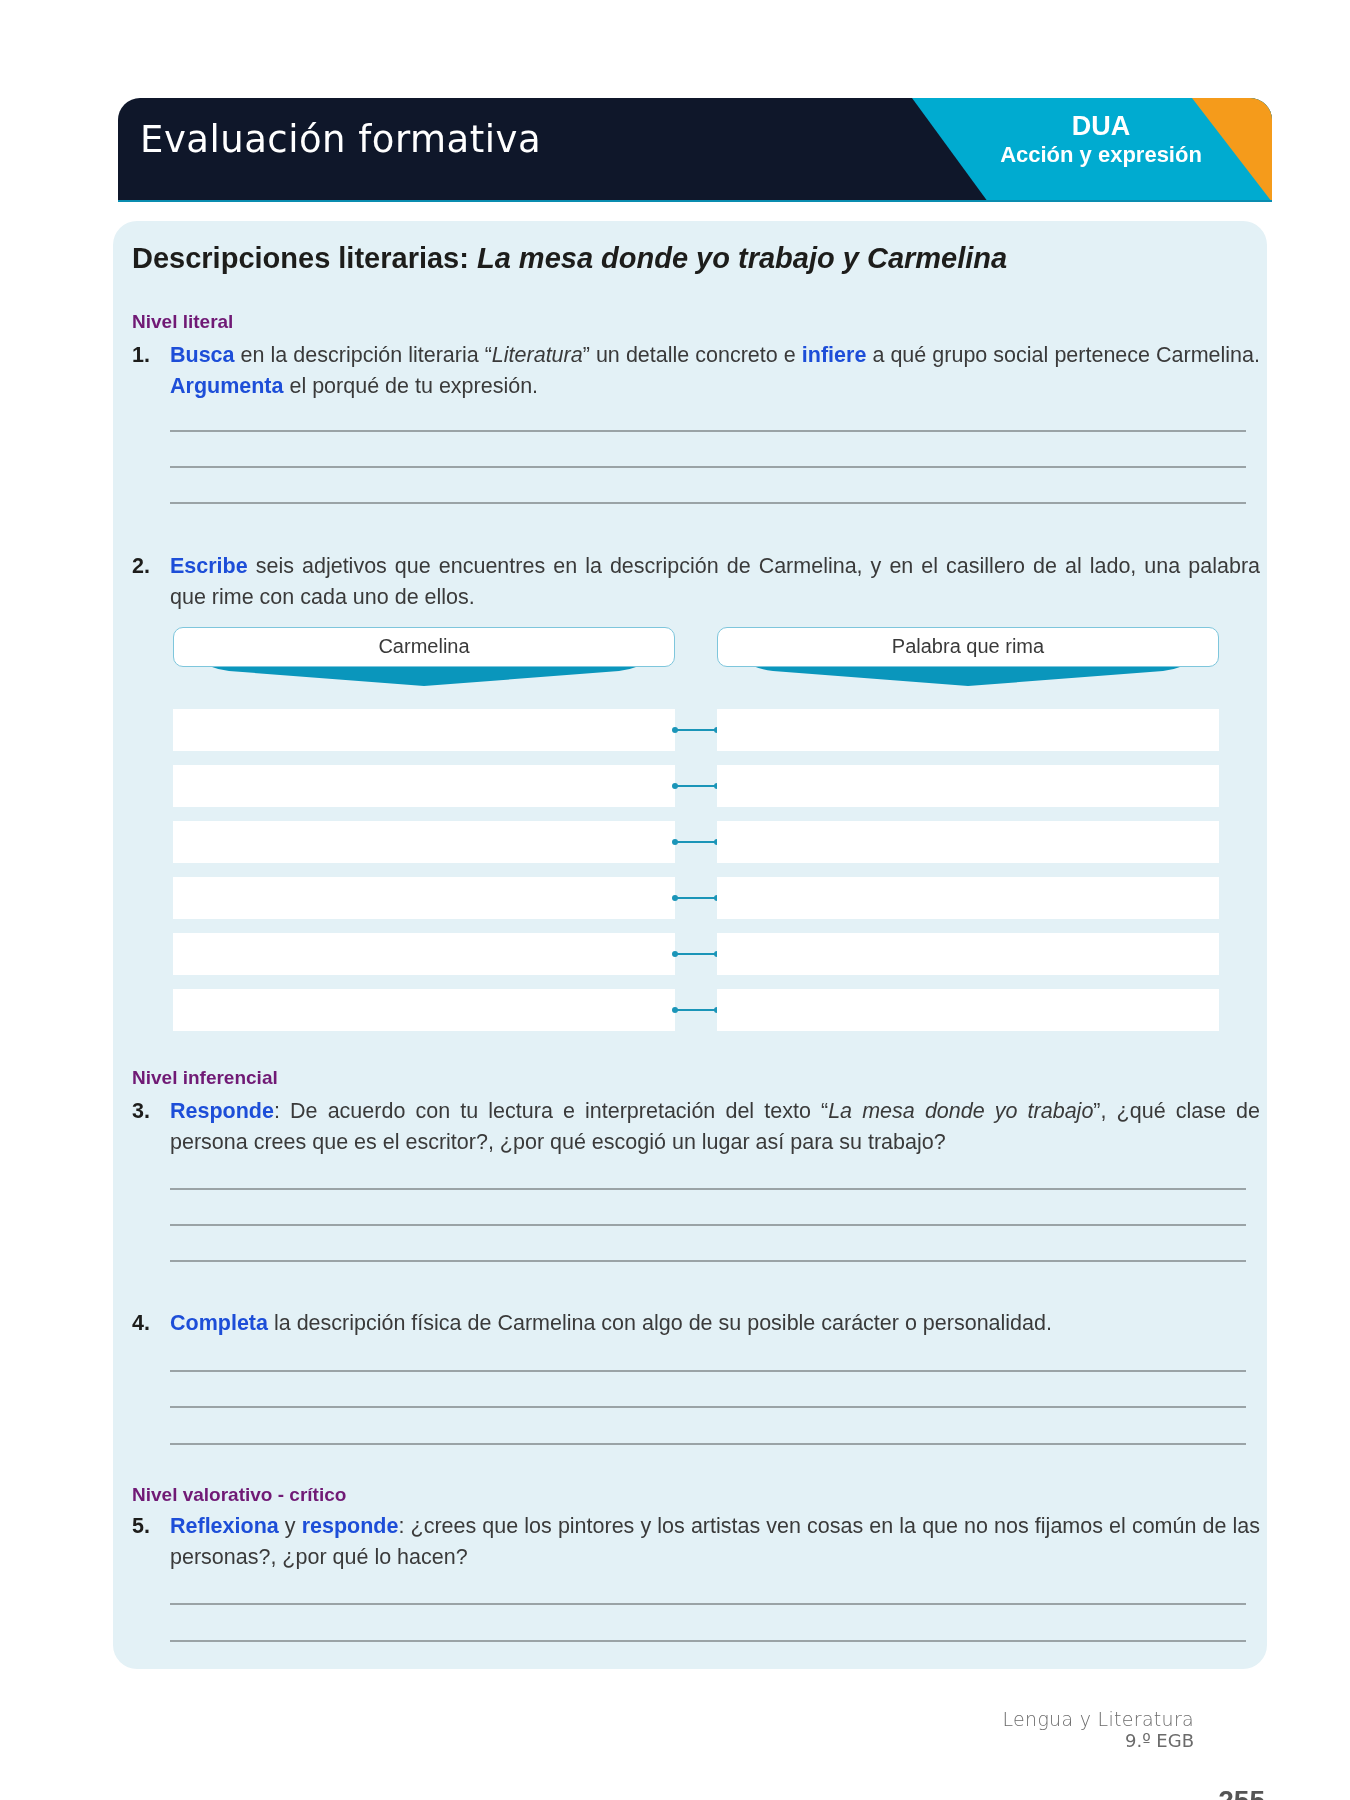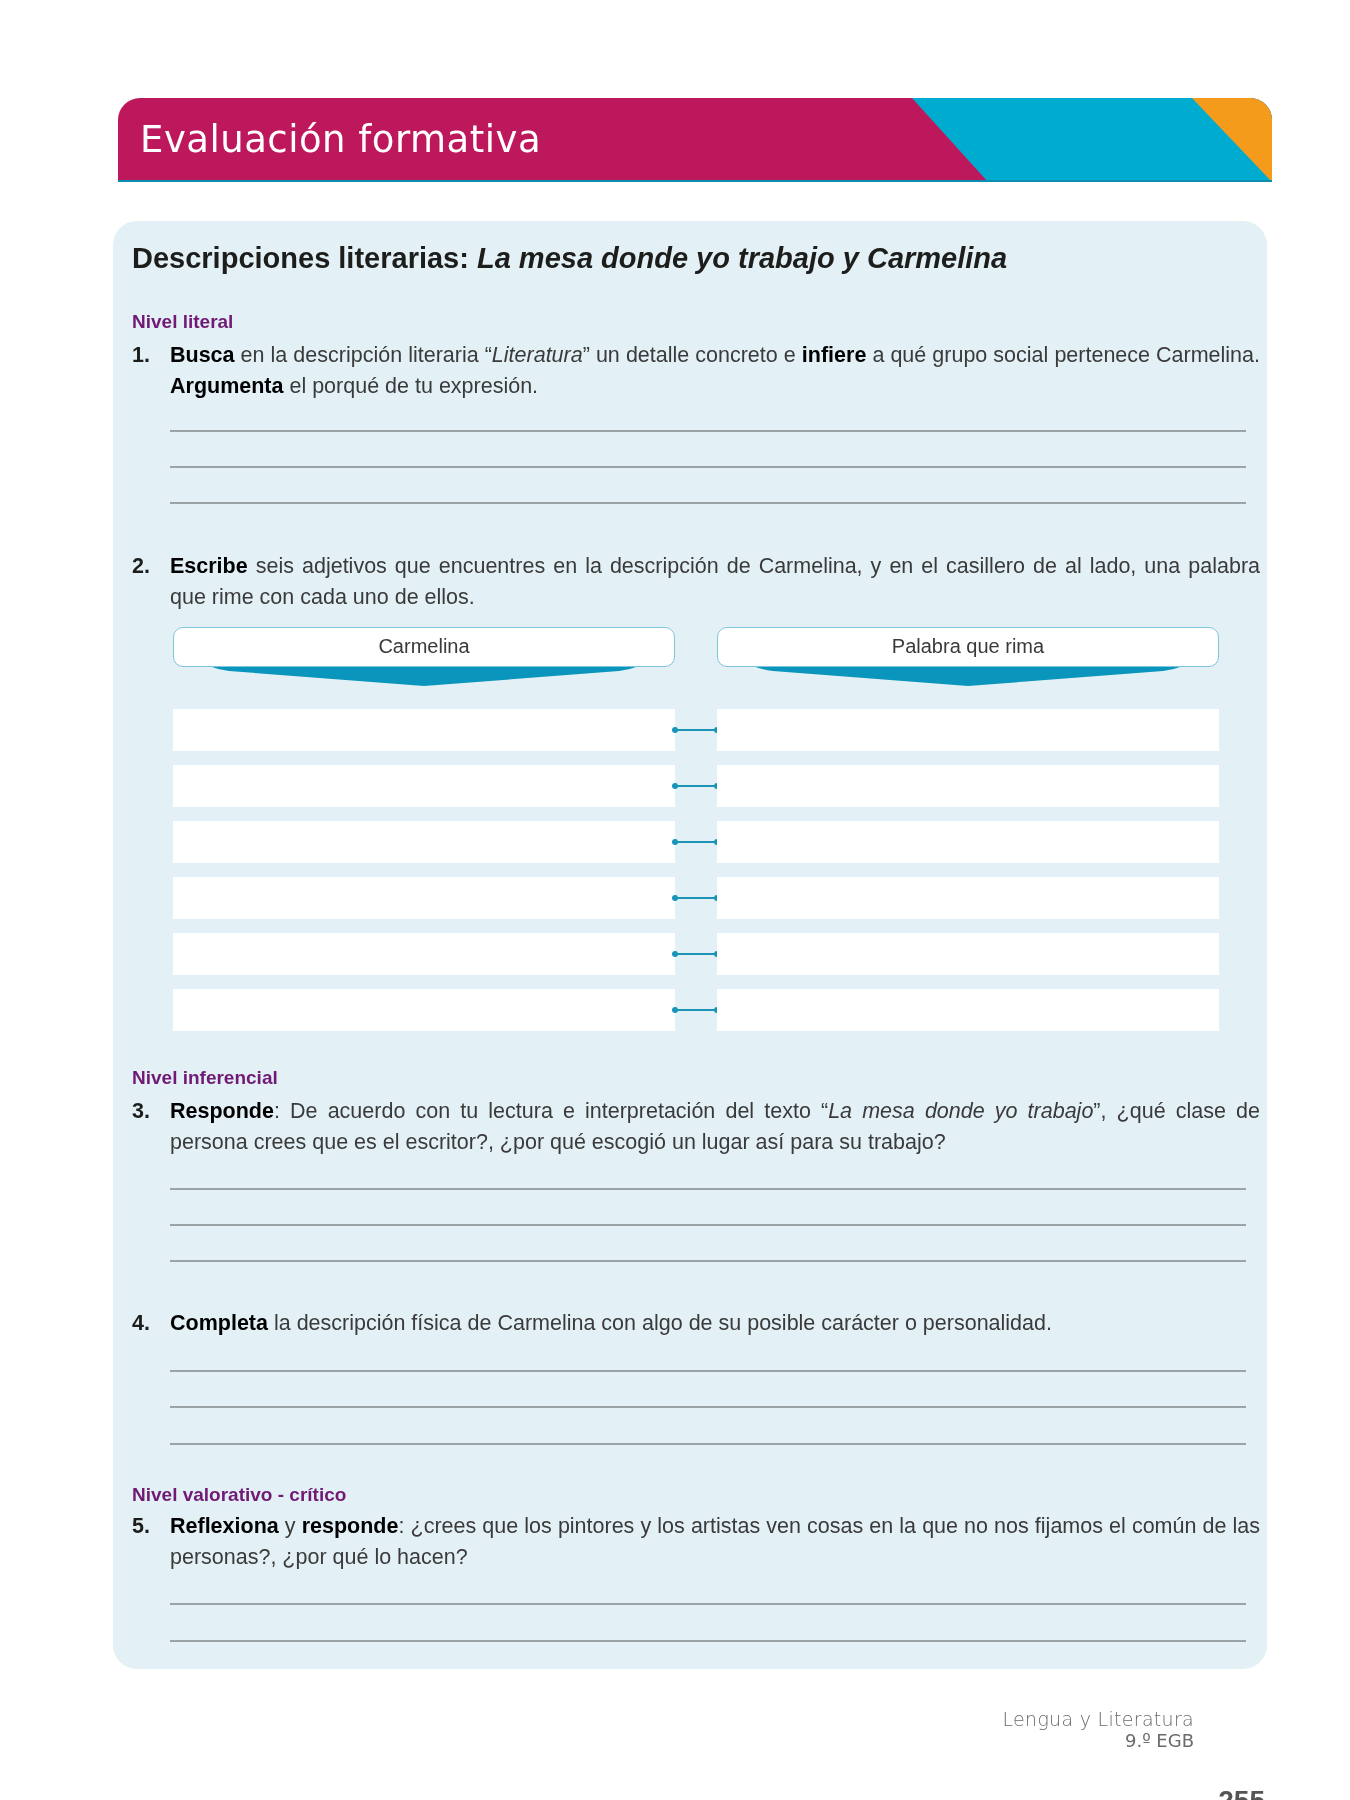--- a/index.html
+++ b/index.html
@@ -1,21 +1,21 @@
 <!DOCTYPE html>
 <html><head>
 <meta charset="utf-8">
 <style>
   * { box-sizing: border-box; margin: 0; padding: 0; }
   html, body { width: 1350px; height: 1800px; background: #ffffff; overflow: hidden; }
   body { position: relative; font-family: "Liberation Sans", sans-serif; color: #1d1d1b; }
 
   
-  .header { position: absolute; left: 118px; top: 98px; width: 1154px; height: 84px;
-    border-radius: 22px 22px 0 0; overflow: hidden; background: #be185d; }
+  .header { position: absolute; left: 118px; top: 98px; width: 1154px; height: 104px;
+    border-radius: 22px 22px 0 0; overflow: hidden; background: #0f172a; }
   .header .light { position: absolute; top: 0; left: 0; width: 100%; height: 100%;
     background: #00abd0; clip-path: polygon(794px 0, 100% 0, 100% 100%, 870px 100%); }
   .header .orange { position: absolute; top: 0; left: 0; width: 100%; height: 100%;
     background: #f59b1b; clip-path: polygon(1074px 0, 100% 0, 100% 100%); }
   .header .bottomline { position: absolute; left: 0; bottom: 0; width: 100%; height: 2px; background: #0a8db0; }
   .header-title { position: absolute; left: 22px; top: 20px; font-size: 37px; color: #ffffff;
     font-family: "DejaVu Sans", sans-serif; font-weight: normal; letter-spacing: 0.5px; }
   .dua { position: absolute; right: 66px; top: 13px; width: 210px; text-align: center; color: #ffffff; }
   .dua-title { font-size: 27px; font-weight: bold; line-height: 30px; }
   .dua-sub { font-size: 22px; font-weight: bold; line-height: 28px; }
@@ -26,21 +26,21 @@
 
   .abs { position: absolute; }
   .title { left: 132px; top: 242px; font-size: 29px; font-weight: bold; color: #1d1d1b; white-space: nowrap; }
   .title i { }
 
   .level { left: 132px; font-size: 19px; font-weight: bold; color: #701a75; }
 
   .q { left: 132px; width: 1128px; font-size: 21.5px; line-height: 31px; color: #3a3a3a; }
   .q .num { position: absolute; left: 0; top: 0; font-weight: bold; color: #1d1d1b; }
   .q .txt { margin-left: 38px; text-align: justify; text-align-last: left; }
-  .q .txt b { color: #000000; }
+  .q .txt b { color: #1d4ed8; }
 
   .line { position: absolute; left: 170px; width: 1076px; height: 2px; background: #9aa3a6; }
 
   
   .pill { position: absolute; top: 627px; width: 502px; height: 40px; background: #ffffff;
     border: 1.5px solid #7ec6dc; border-radius: 10px; text-align: center;
     font-size: 20px; line-height: 36px; color: #3a3a3a; z-index: 2; }
   .pill-tail { position: absolute; top: 666px; width: 430px; height: 22px; z-index: 1; }
   .cell { position: absolute; height: 42px; width: 502px; background: #ffffff; }
   .conn { position: absolute; left: 675px; width: 42px; height: 2px; background: #1a95b8; }
@@ -56,20 +56,24 @@
   .footer-page { right: 85px; top: 1785px; font-size: 28px; font-weight: bold; color: #555555; }
 </style>
 </head>
 <body>
 
 <div class="header">
   <div class="light"></div>
   <div class="orange"></div>
   <div class="bottomline"></div>
   <div class="header-title">Evaluación formativa</div>
+  <div class="dua">
+    <div class="dua-title">DUA</div>
+    <div class="dua-sub">Acción y expresión</div>
+  </div>
 </div>
 
 <div class="panel"></div>
 
 <div class="abs title"><span>Descripciones literarias: </span><i>La mesa donde yo trabajo y Carmelina</i></div>
 
 <div class="abs level" style="top:311px">Nivel literal</div>
 
 <div class="abs q" style="top:340px">
   <span class="num">1.</span>

